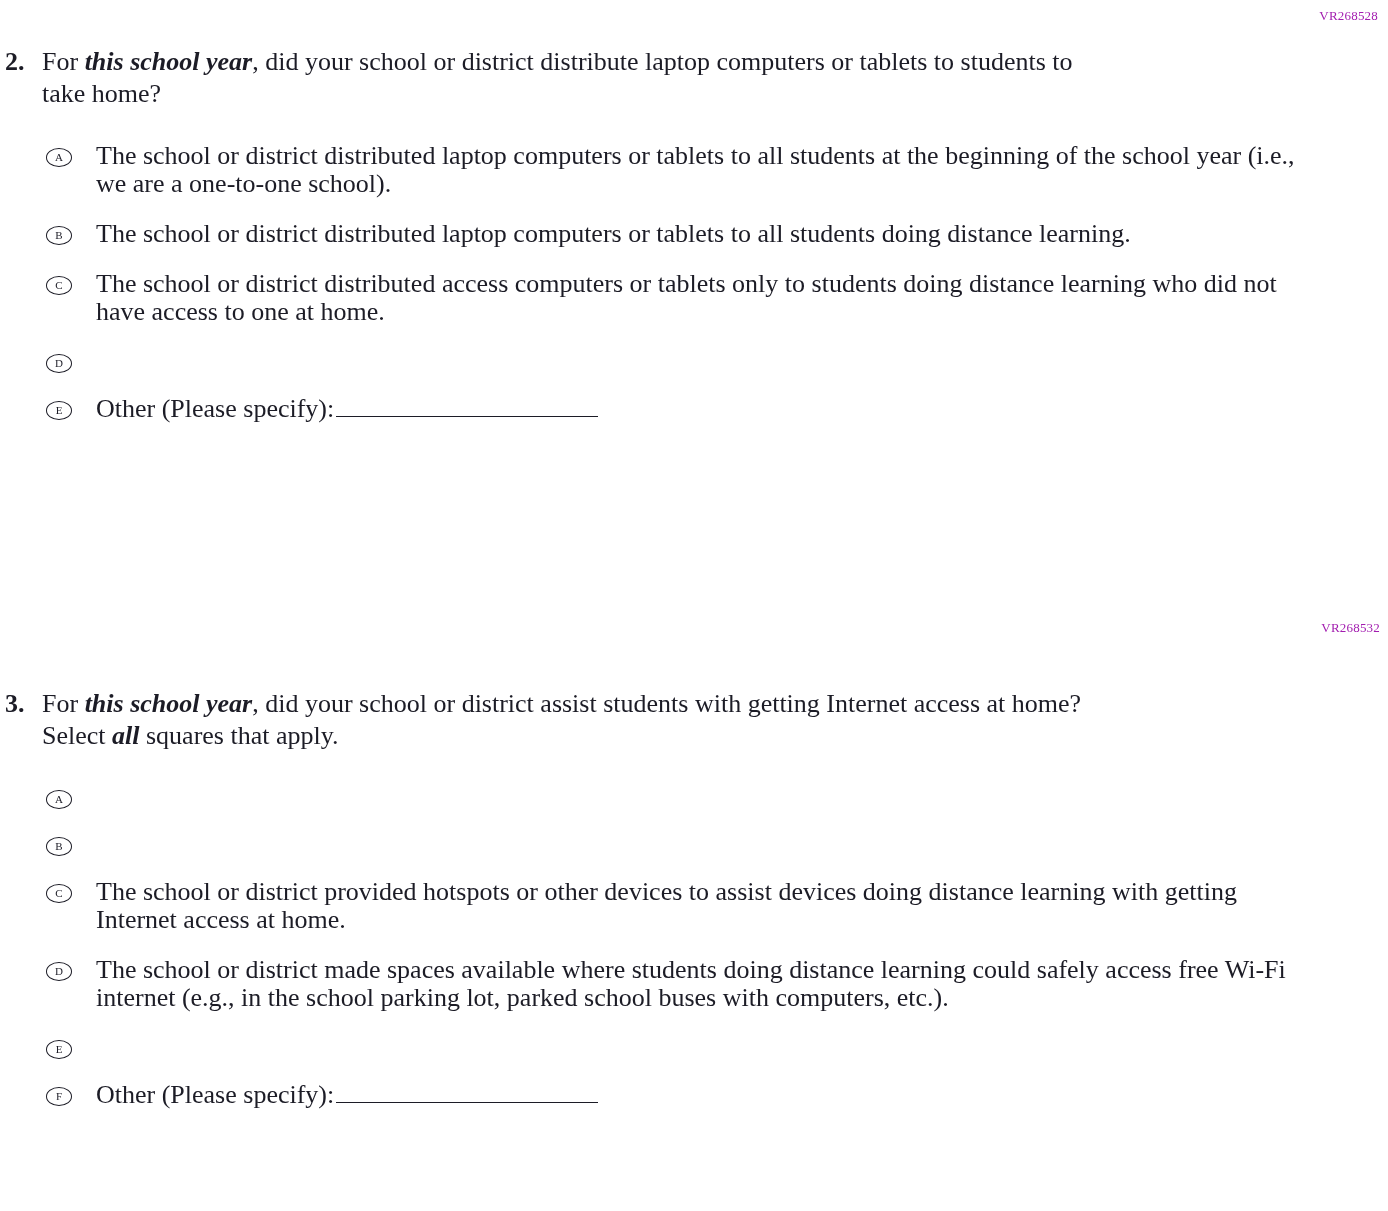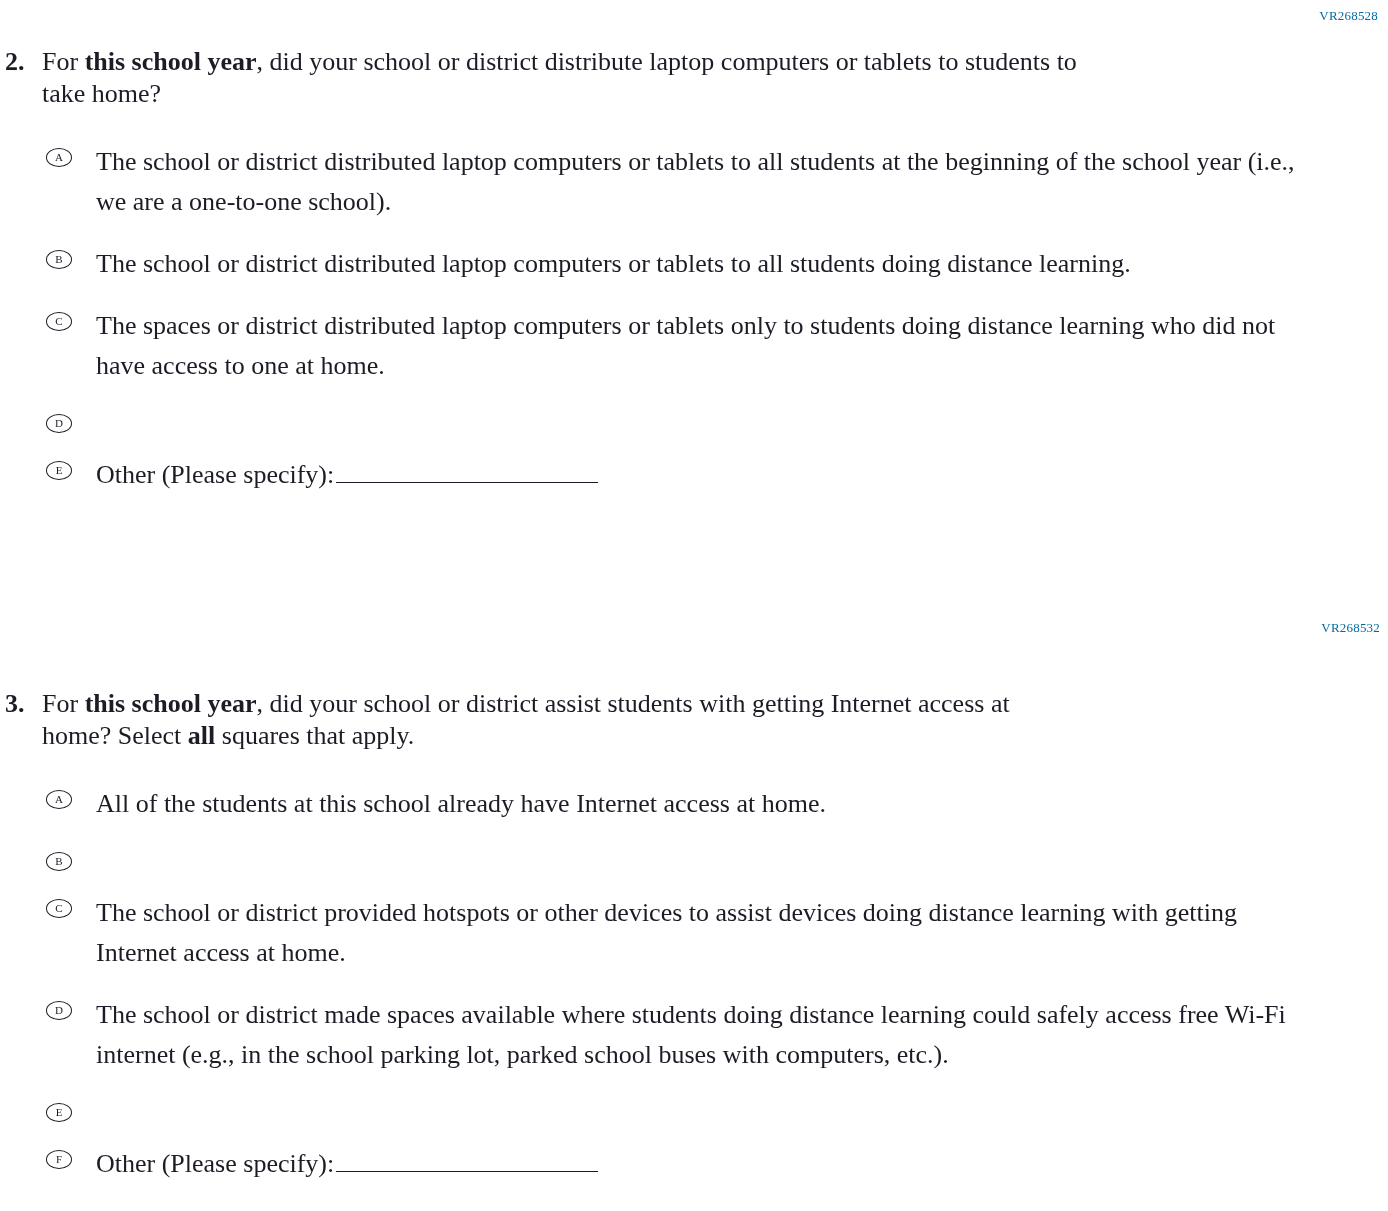--- a/index.html
+++ b/index.html
@@ -9,21 +9,21 @@
     width: 1388px;
     height: 1211px;
     font-family: "Liberation Serif", "DejaVu Serif", serif;
     color: #1c1c26;
     overflow: hidden;
   }
   .form-code {
     position: absolute;
     font-size: 13px;
     letter-spacing: 0.2px;
-    color: #0369a1;
+    color: #a21caf;
   }
   #code-top { top: 8px; right: 10px; }
   #code-mid { top: 620px; right: 8px; }
 
   .question { position: absolute; left: 0; width: 1388px; }
   #q2 { top: 46px; }
   #q3 { top: 688px; }
 
   .q-head { display: flex; align-items: flex-start; }
   .q-num {
@@ -31,21 +31,21 @@
     padding-left: 5px;
     font-size: 26px;
     font-weight: bold;
     line-height: 32px;
   }
   .q-prompt {
     width: 1040px;
     font-size: 26px;
     line-height: 32px;
   }
-  .q-prompt b { font-weight: bold; }
+  .q-prompt b { font-weight: bold; font-style: italic; }
 
   .options { margin-top: 32px; }
   .option {
     display: flex;
     align-items: flex-start;
     padding-left: 46px;
     margin-bottom: 22px;
   }
   .option.extra-gap { margin-top: 16px; }
   .marker {
@@ -62,21 +62,21 @@
     cursor: pointer;
   }
   .marker-letter {
     font-size: 11px;
     line-height: 11px;
     font-weight: normal;
   }
   .opt-text {
     max-width: 1225px;
     font-size: 26px;
-    line-height: 40px;
+    line-height: 28px;
   }
   .blank {
     display: inline-block;
     width: 262px;
     border-bottom: 1.5px solid #1c1c26;
     margin-left: 2px;
   }
 </style>
 </head>
 <body>
@@ -101,21 +101,21 @@
     <div class="option">
       <span class="marker">
           <span class="marker-letter">B</span>
         </span>
       <span class="opt-text">The school or district distributed laptop computers or tablets to all students doing distance learning.</span>
     </div>
     <div class="option">
       <span class="marker">
           <span class="marker-letter">C</span>
         </span>
-      <span class="opt-text">The spaces or district distributed laptop computers or tablets only to students doing distance learning who did not have access to one at home.</span>
+      <span class="opt-text">The school or district distributed access computers or tablets only to students doing distance learning who did not have access to one at home.</span>
     </div>
     <div class="option">
       <span class="marker">
           <span class="marker-letter">D</span>
         </span>
     </div>
     <div class="option extra-gap">
       <span class="marker">
           <span class="marker-letter">E</span>
         </span>
@@ -129,21 +129,20 @@
     <div class="q-num">3.</div>
     <div class="q-prompt">
       <span>For </span><b>this school year</b><span>, did your school or district assist students with getting Internet access at home? Select </span><b>all</b><span> squares that apply.</span>
     </div>
   </div>
   <div class="options">
     <div class="option">
       <span class="marker">
           <span class="marker-letter">A</span>
         </span>
-      <span class="opt-text">All of the students at this school already have Internet access at home.</span>
     </div>
     <div class="option">
       <span class="marker">
           <span class="marker-letter">B</span>
         </span>
     </div>
     <div class="option">
       <span class="marker">
           <span class="marker-letter">C</span>
         </span>

